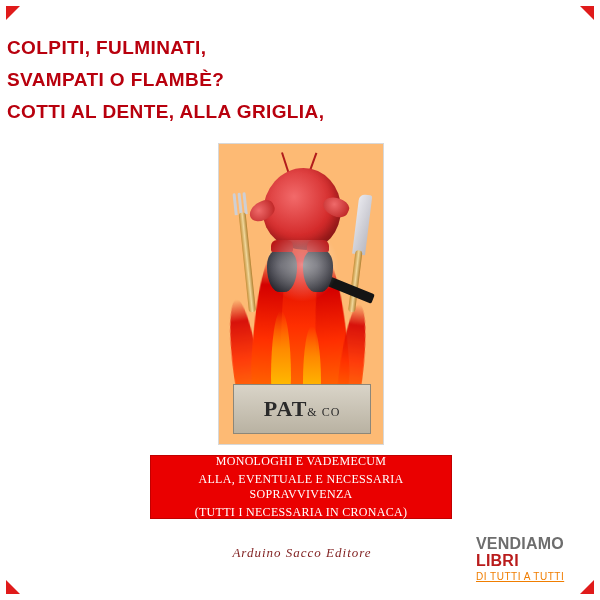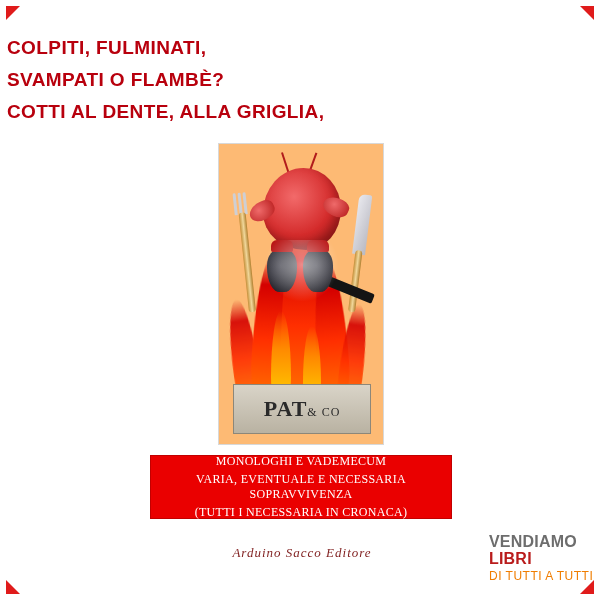--- a/index.html
+++ b/index.html
@@ -286,44 +286,45 @@
     color: #7f1d1d;
     font-family: "Liberation Serif", serif;
     font-style: italic;
     font-size: 13px;
     letter-spacing: 1px;
   }
 
   
   .watermark {
     position: absolute;
-    right: 3px;
+    right: 16px;
     bottom: 18px;
     width: 108px;
     text-align: left;
     line-height: 1;
   }
   .wm-line1 {
     color: #6d6d6d;
     font-weight: bold;
     font-size: 16px;
     letter-spacing: 0.2px;
   }
   .wm-line2 {
     color: #b91c1c;
     font-weight: bold;
     font-size: 16px;
     letter-spacing: 0.2px;
     margin-top: 1px;
   }
   .wm-line3 {
     color: #f07d00;
-    font-size: 12px;
+    font-size: 10px;
     letter-spacing: 0.5px;
     margin-top: 3px;
+    text-decoration: underline;
   }
 </style>
 </head>
 <body>
 
 <div class="page">
 
   <div class="corner tl"></div>
   <div class="corner tr"></div>
   <div class="corner bl"></div>
@@ -382,21 +383,21 @@
         <div class="plaque-text">
           <span>PAT</span><span class="small">&amp; CO</span>
         </div>
       </div>
 
     </div>
   </div>
 
   <div class="banner">
     <div class="banner-line">MONOLOGHI E VADEMECUM</div>
-    <div class="banner-line">VARIA, EVENTUALE E NECESSARIA SOPRAVVIVENZA</div>
+    <div class="banner-line">ALLA, EVENTUALE E NECESSARIA SOPRAVVIVENZA</div>
     <div class="banner-line">(TUTTI I NECESSARIA IN CRONACA)</div>
   </div>
 
   <div class="publisher">Arduino Sacco Editore</div>
 
   <div class="watermark">
     <div class="wm-line1">VENDIAMO</div>
     <div class="wm-line2">LIBRI</div>
     <div class="wm-line3">DI TUTTI A TUTTI</div>
   </div>

